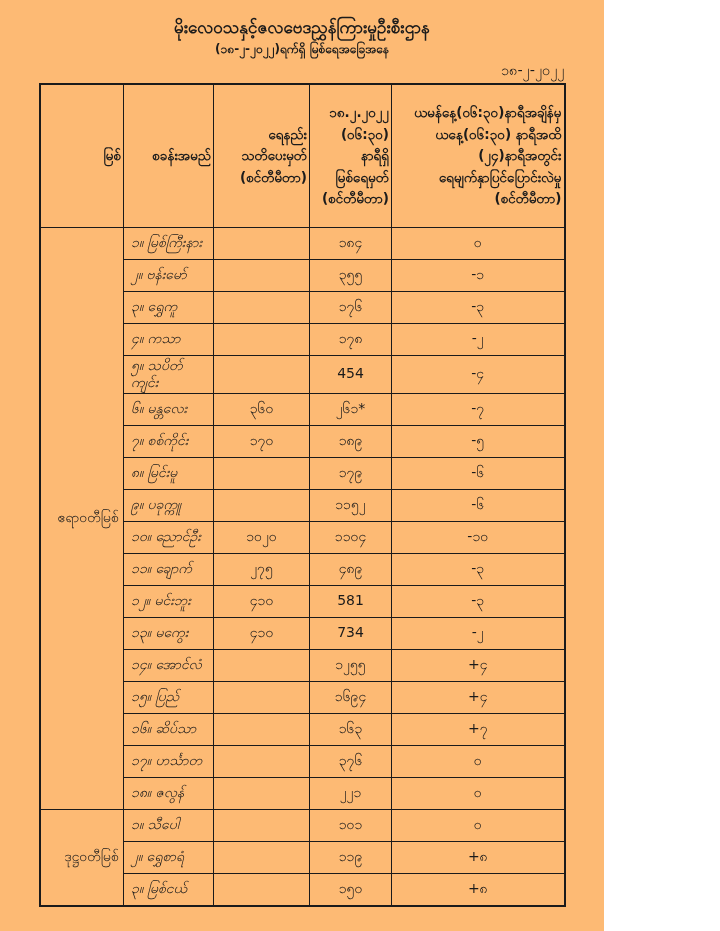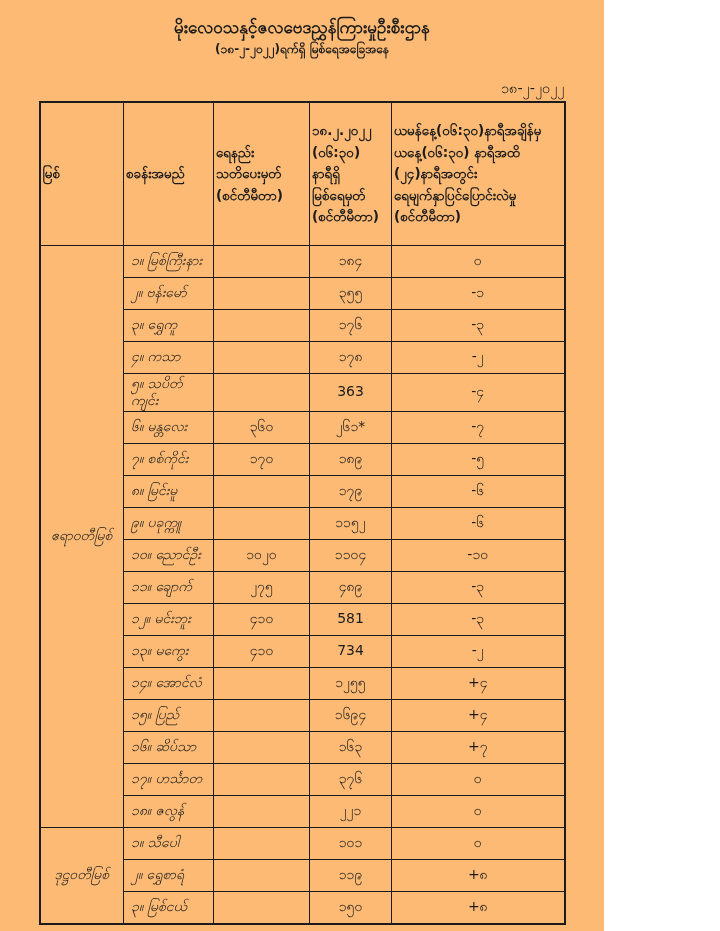--- a/index.html
+++ b/index.html
@@ -25,21 +25,21 @@
     font-weight: bold;
     line-height: 1.55;
   }
   .title2 {
     font-size: 12px;
     font-weight: bold;
     line-height: 1.5;
   }
   .date-row {
     width: 525px;
-    margin: 21px auto 3px auto;
+    margin: 3px auto 3px auto;
     text-align: right;
     font-size: 14.5px;
     line-height: 1.3;
   }
   table.levels {
     width: 525px;
     margin: 0 auto;
     border-collapse: collapse;
     table-layout: fixed;
     border: 2px solid #1b1b1b;
@@ -49,36 +49,36 @@
   }
   col.c-river   { width: 84px; }
   col.c-station { width: 90px; }
   col.c-warn    { width: 96px; }
   col.c-level   { width: 82px; }
   col.c-change  { width: 173px; }
   thead tr { height: 143px; }
   th {
     font-weight: bold;
     font-size: 13.5px;
-    text-align: left;
+    text-align: right;
     vertical-align: middle;
     white-space: pre-line;
     line-height: 1.6;
     padding: 4px 2px;
   }
   tbody td {
     height: 29px;
     font-size: 14px;
     vertical-align: middle;
     padding: 1px 4px;
     line-height: 1.25;
   }
   td.station { text-align: left; padding-left: 7px; font-style: italic; }
   td.num     { text-align: center; }
-  td.river   { text-align: center; font-size: 14px; font-style: italic; }
+  td.river   { text-align: right; font-size: 14px; }
 </style>
 </head>
 <body>
 
 <div class="page">
   <div class="titles">
     <div class="title1">မိုးလေဝသနှင့်ဇလဗေဒညွှန်ကြားမှုဦးစီးဌာန</div>
     <div class="title2">(၁၈-၂-၂၀၂၂)ရက်ရှိ မြစ်ရေအခြေအနေ</div>
   </div>
   <div class="date-row">၁၈-၂-၂၀၂၂</div>
@@ -132,21 +132,21 @@
       </tr>
       <tr>
         <td class="station">၄။ ကသာ</td>
         <td class="num"></td>
         <td class="num">၁၇၈</td>
         <td class="num">-၂</td>
       </tr>
       <tr>
         <td class="station">၅။ သပိတ်ကျင်း</td>
         <td class="num"></td>
-        <td class="num">363</td>
+        <td class="num">454</td>
         <td class="num">-၄</td>
       </tr>
       <tr>
         <td class="station">၆။ မန္တလေး</td>
         <td class="num">၃၆၀</td>
         <td class="num">၂၆၁*</td>
         <td class="num">-၇</td>
       </tr>
       <tr>
         <td class="station">၇။ စစ်ကိုင်း</td>

